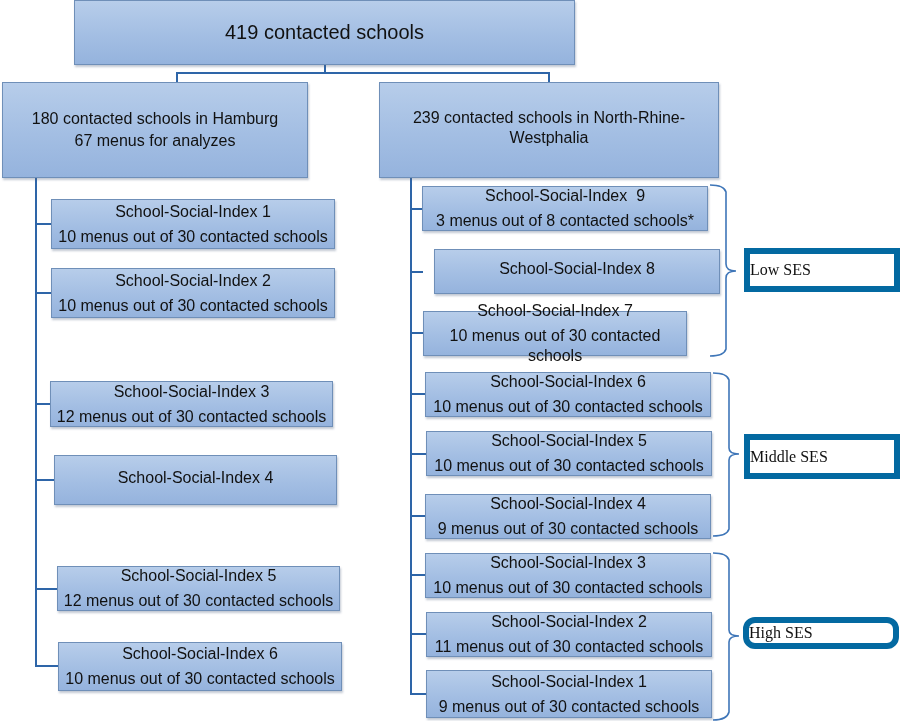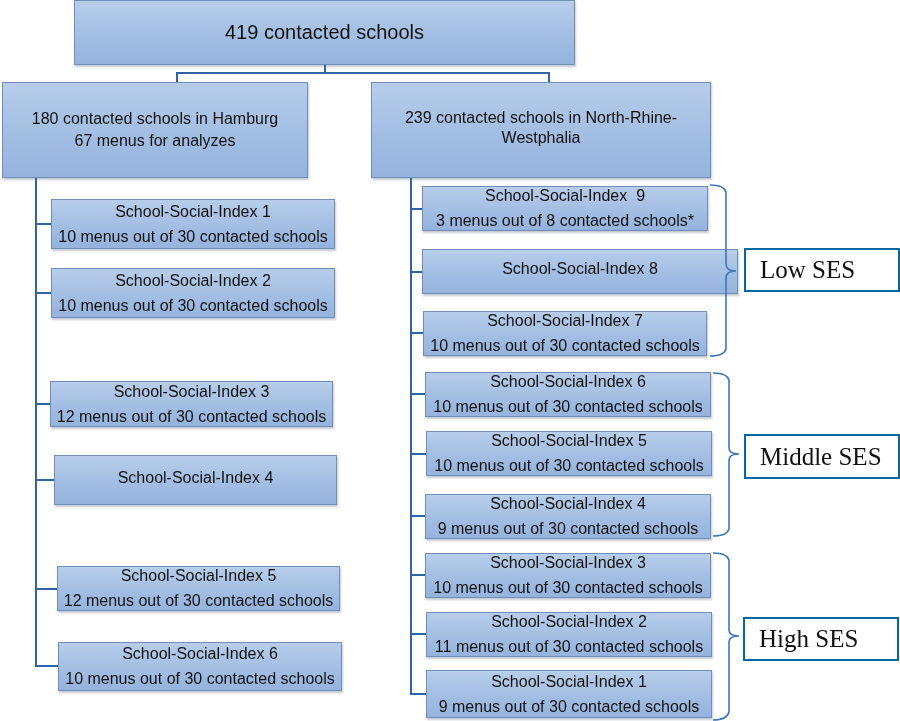--- a/index.html
+++ b/index.html
@@ -14,23 +14,23 @@
     text-align: center;
   }
   .box .l1, .box .l2 { display: block; line-height: 1.25; }
   .small { font-size: 16px; }
   .small .l1 { margin-bottom: 5px; }
   .mid { font-size: 16px; }
   .mid .l1 { margin-bottom: 2px; }
   .title { font-size: 20px; }
   .line { position: absolute; background: #2e65a8; }
   .ses {
-    position: absolute; box-sizing: border-box; background: #fff; border: 2px solid #0369a1;
-    font-family: "Liberation Serif", "DejaVu Serif", serif; font-size: 25px;
-    display: flex; align-items: center; padding-left: 14px;
+    position: absolute; box-sizing: border-box; background: #fff; border: 6px solid #0369a1;
+    font-family: "Liberation Serif", "DejaVu Serif", serif; font-size: 16px;
+    display: flex; align-items: center; 
   }
   svg.brace { position: absolute; overflow: visible; }
 </style>
 </head>
 <body>
 
 <div class="line" style="left:324px;top:63px;width:2px;height:10px;"></div>
 <div class="line" style="left:176px;top:72px;width:374px;height:2px;"></div>
 <div class="line" style="left:176px;top:72px;width:2px;height:11px;"></div>
 <div class="line" style="left:548px;top:72px;width:2px;height:11px;"></div>
@@ -56,21 +56,21 @@
 
 <div class="box title" style="left:74px;top:0;width:501px;height:65px;">
   <span class="l1">419 contacted schools</span>
 </div>
 
 <div class="box mid" style="left:2px;top:82px;width:306px;height:96px;">
   <span class="l1">180 contacted schools in Hamburg</span>
   <span class="l2">67 menus for analyzes</span>
 </div>
 
-<div class="box mid" style="left:371px;top:82px;width:340px;height:96px;padding:0 6px;">
+<div class="box mid" style="left:379px;top:82px;width:340px;height:96px;padding:0 6px;">
   <span class="l1" style="margin-bottom:4px;">239 contacted schools in North-Rhine-Westphalia</span>
 </div>
 
 <div class="box small" style="left:51px;top:199px;width:284px;height:50px;">
   <span class="l1">School-Social-Index 1</span>
   <span class="l2">10 menus out of 30 contacted schools</span>
 </div>
 <div class="box small" style="left:51px;top:268px;width:284px;height:50px;">
   <span class="l1">School-Social-Index 2</span>
   <span class="l2">10 menus out of 30 contacted schools</span>
@@ -88,24 +88,24 @@
 </div>
 <div class="box small" style="left:58px;top:642px;width:284px;height:49px;">
   <span class="l1">School-Social-Index 6</span>
   <span class="l2">10 menus out of 30 contacted schools</span>
 </div>
 
 <div class="box small" style="left:422px;top:186px;width:286px;height:45px;">
   <span class="l1" style="white-space:pre;">School-Social-Index  9</span>
   <span class="l2">3 menus out of 8 contacted schools*</span>
 </div>
-<div class="box small" style="left:422px;top:249px;width:316px;height:45px;">
+<div class="box small" style="left:434px;top:249px;width:286px;height:45px;">
   <span class="l1">School-Social-Index 8</span>
 </div>
-<div class="box small" style="left:423px;top:311px;width:284px;height:45px;">
+<div class="box small" style="left:423px;top:311px;width:264px;height:45px;">
   <span class="l1">School-Social-Index 7</span>
   <span class="l2">10 menus out of 30 contacted schools</span>
 </div>
 <div class="box small" style="left:425px;top:372px;width:286px;height:45px;">
   <span class="l1">School-Social-Index 6</span>
   <span class="l2">10 menus out of 30 contacted schools</span>
 </div>
 <div class="box small" style="left:426px;top:431px;width:286px;height:45px;">
   <span class="l1">School-Social-Index 5</span>
   <span class="l2">10 menus out of 30 contacted schools</span>
@@ -136,15 +136,15 @@
 <svg class="brace" style="left:711px;top:552px;" width="32" height="170">
   <path d="M2 1 Q16 1 18 8 L18 78 Q18 84 28 84 Q18 84 18 90 L18 160 Q16 168 2 168" fill="none" stroke="#3f76b8" stroke-width="1.6"></path>
 </svg>
 
 <div class="ses" style="left:744px;top:248px;width:156px;height:44px;">
   <span>Low SES</span>
 </div>
 <div class="ses" style="left:744px;top:434px;width:156px;height:45px;">
   <span>Middle SES</span>
 </div>
-<div class="ses" style="left:743px;top:617px;width:156px;height:44px;">
+<div class="ses" style="left:743px;top:617px;width:156px;height:32px;border-radius:12px;">
   <span>High SES</span>
 </div>
 
 </body></html>

